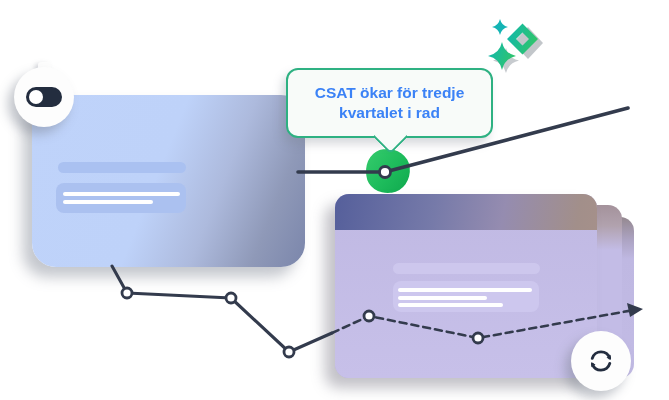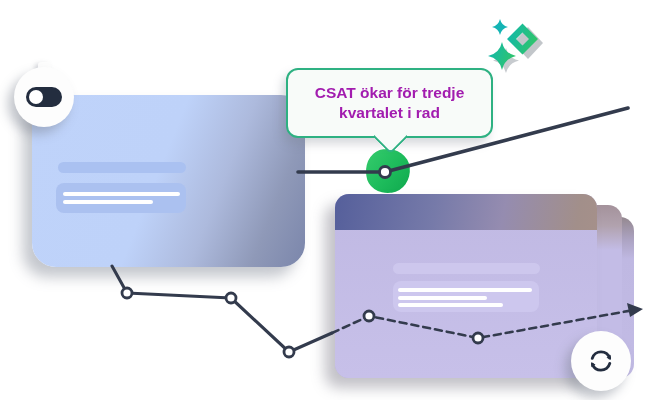--- a/index.html
+++ b/index.html
@@ -62,21 +62,21 @@
   
   #trend-svg{position:absolute;left:0;top:0;z-index:30;pointer-events:none;}
   
   .tooltip{
     position:absolute;left:286px;top:68px;width:207px;height:70px;box-sizing:border-box;
     background:#f8fbf9;border:2.5px solid #2eb182;border-radius:12px;z-index:40;
     display:flex;align-items:center;justify-content:center;text-align:center;
     box-shadow:-4px 6px 10px rgba(122,128,142,.30);
   }
   .tooltip .txt{
-    font-size:15.5px;line-height:1.32;font-weight:700;color:#a21caf;padding:0 12px;
+    font-size:15.5px;line-height:1.32;font-weight:700;color:#3b82f6;padding:0 12px;
   }
   .tooltip .tail{
     position:absolute;left:50%;bottom:-13px;margin-left:-12px;width:23px;height:23px;
     background:#f8fbf9;border-right:2.5px solid #2eb182;border-bottom:2.5px solid #2eb182;
     border-radius:0 0 5px 0;transform:rotate(45deg);
   }
   
   .badge{
     position:absolute;width:60px;height:60px;border-radius:50%;background:#fdfdfd;z-index:50;
     display:flex;align-items:center;justify-content:center;

